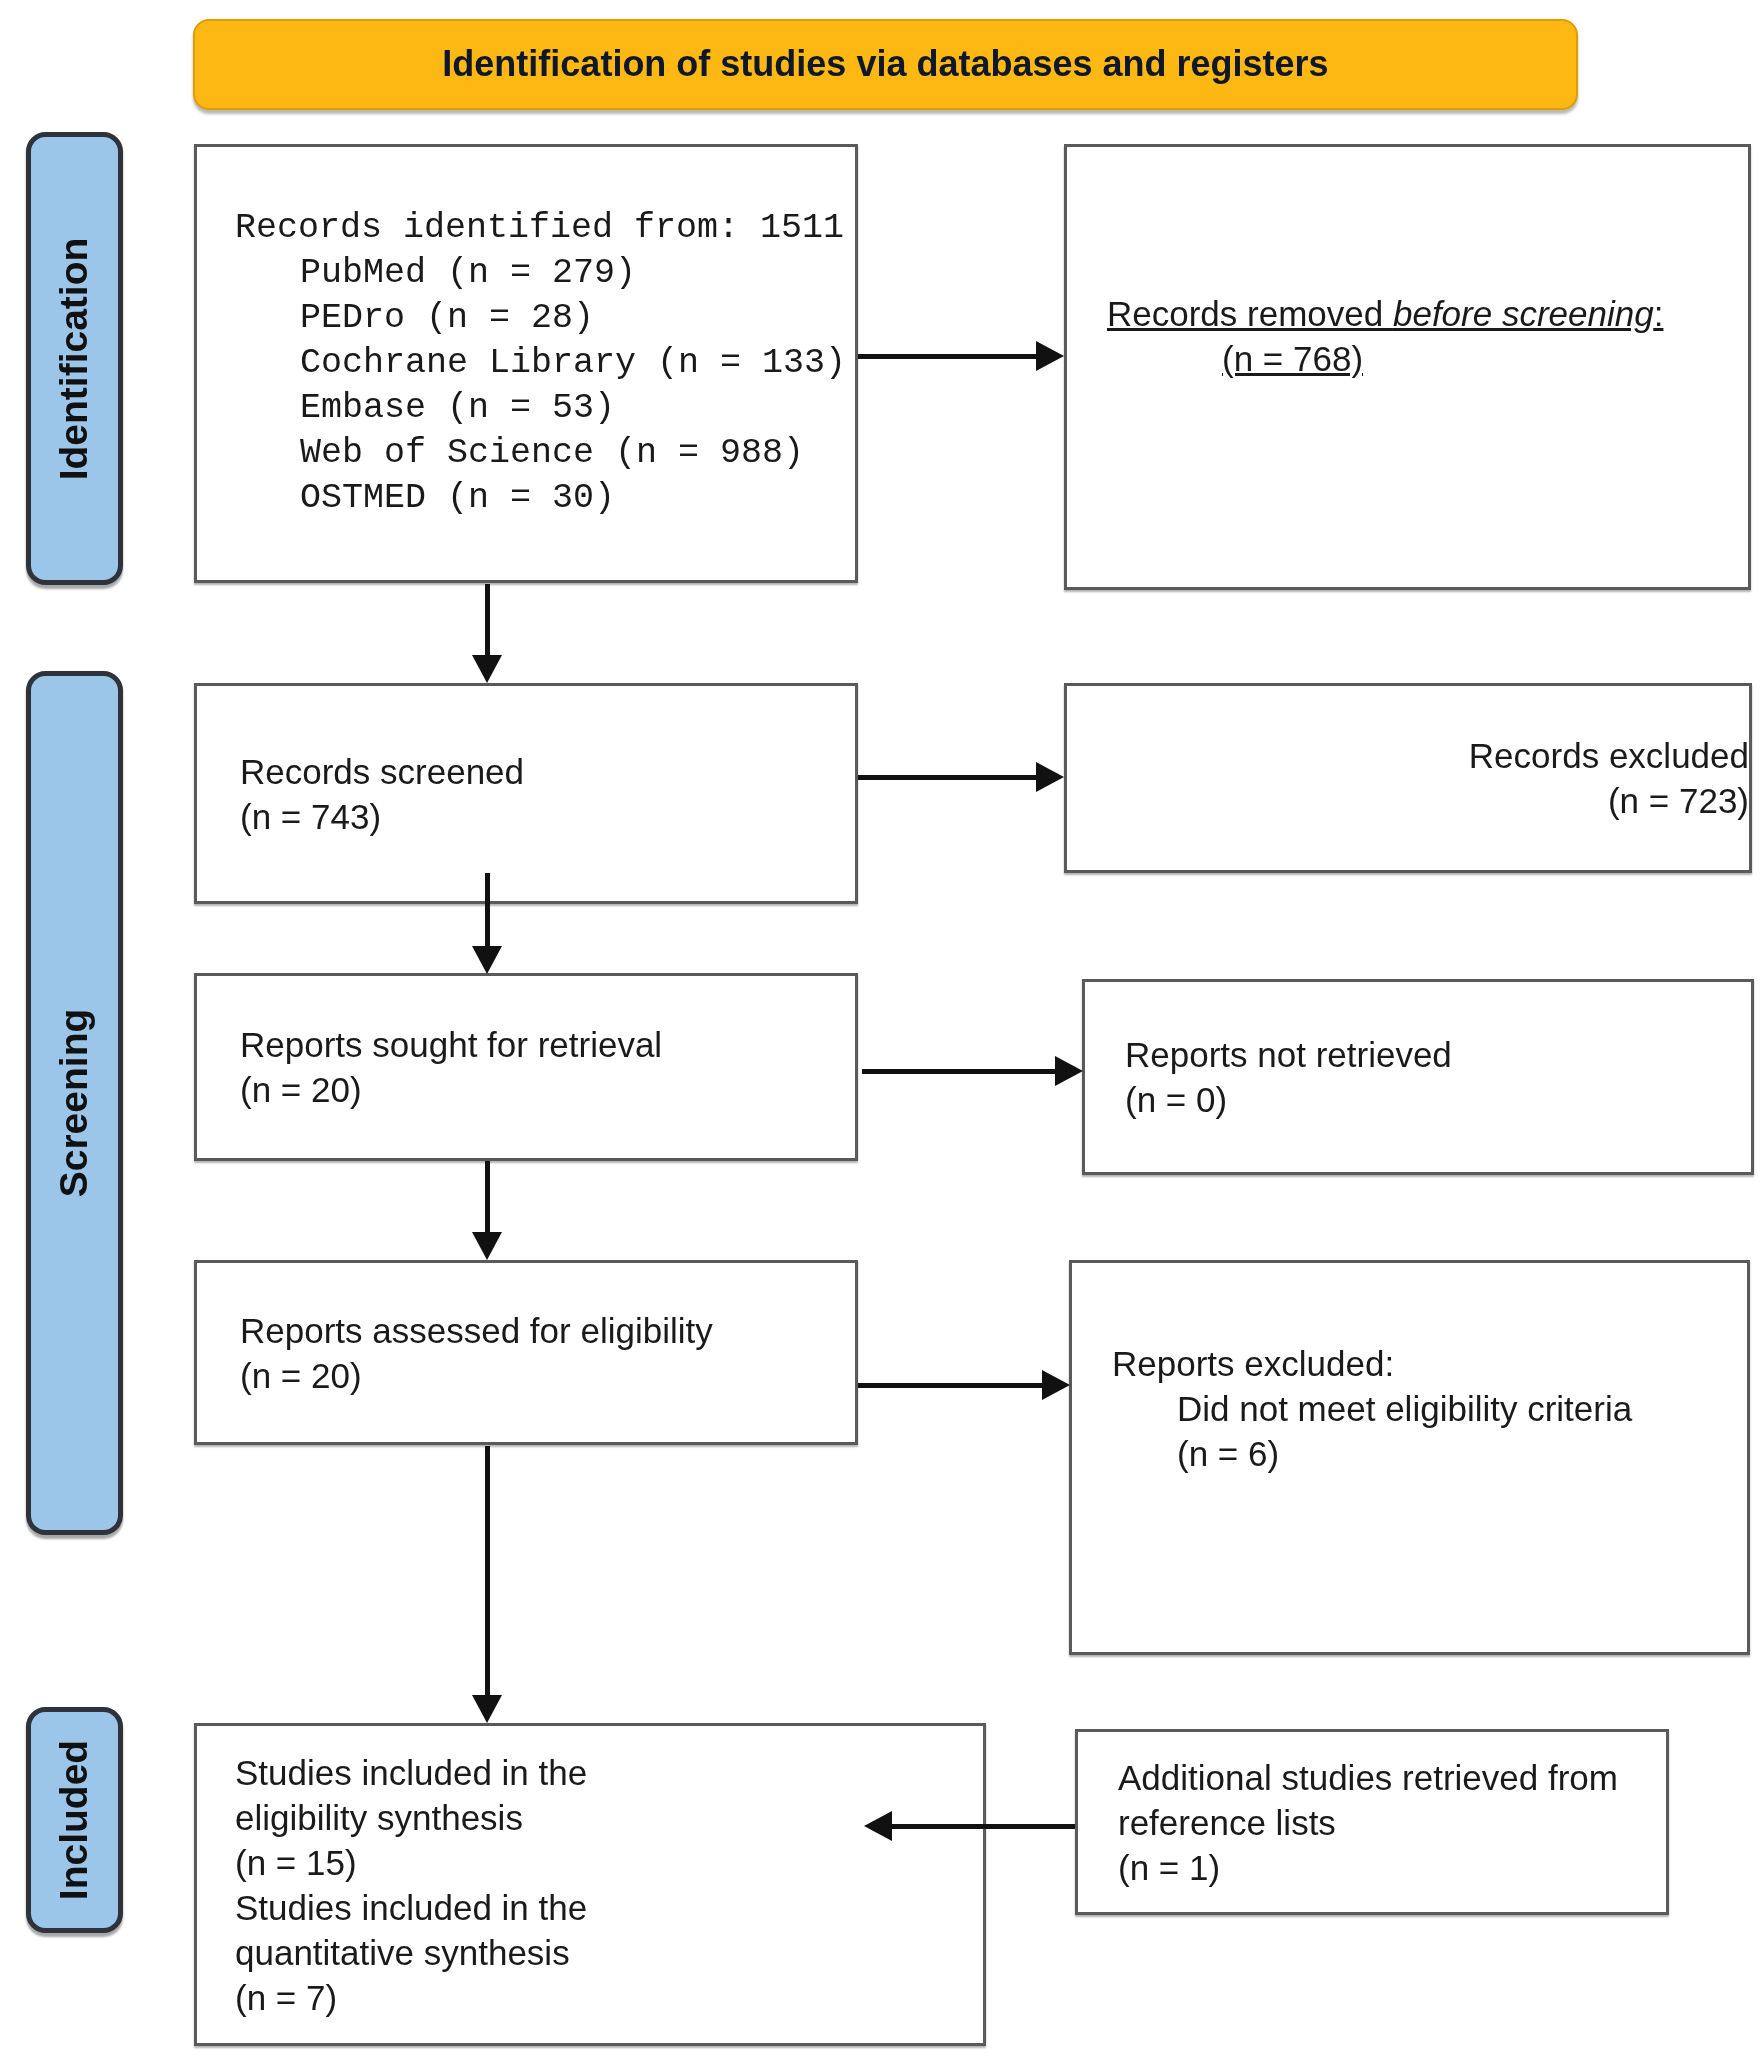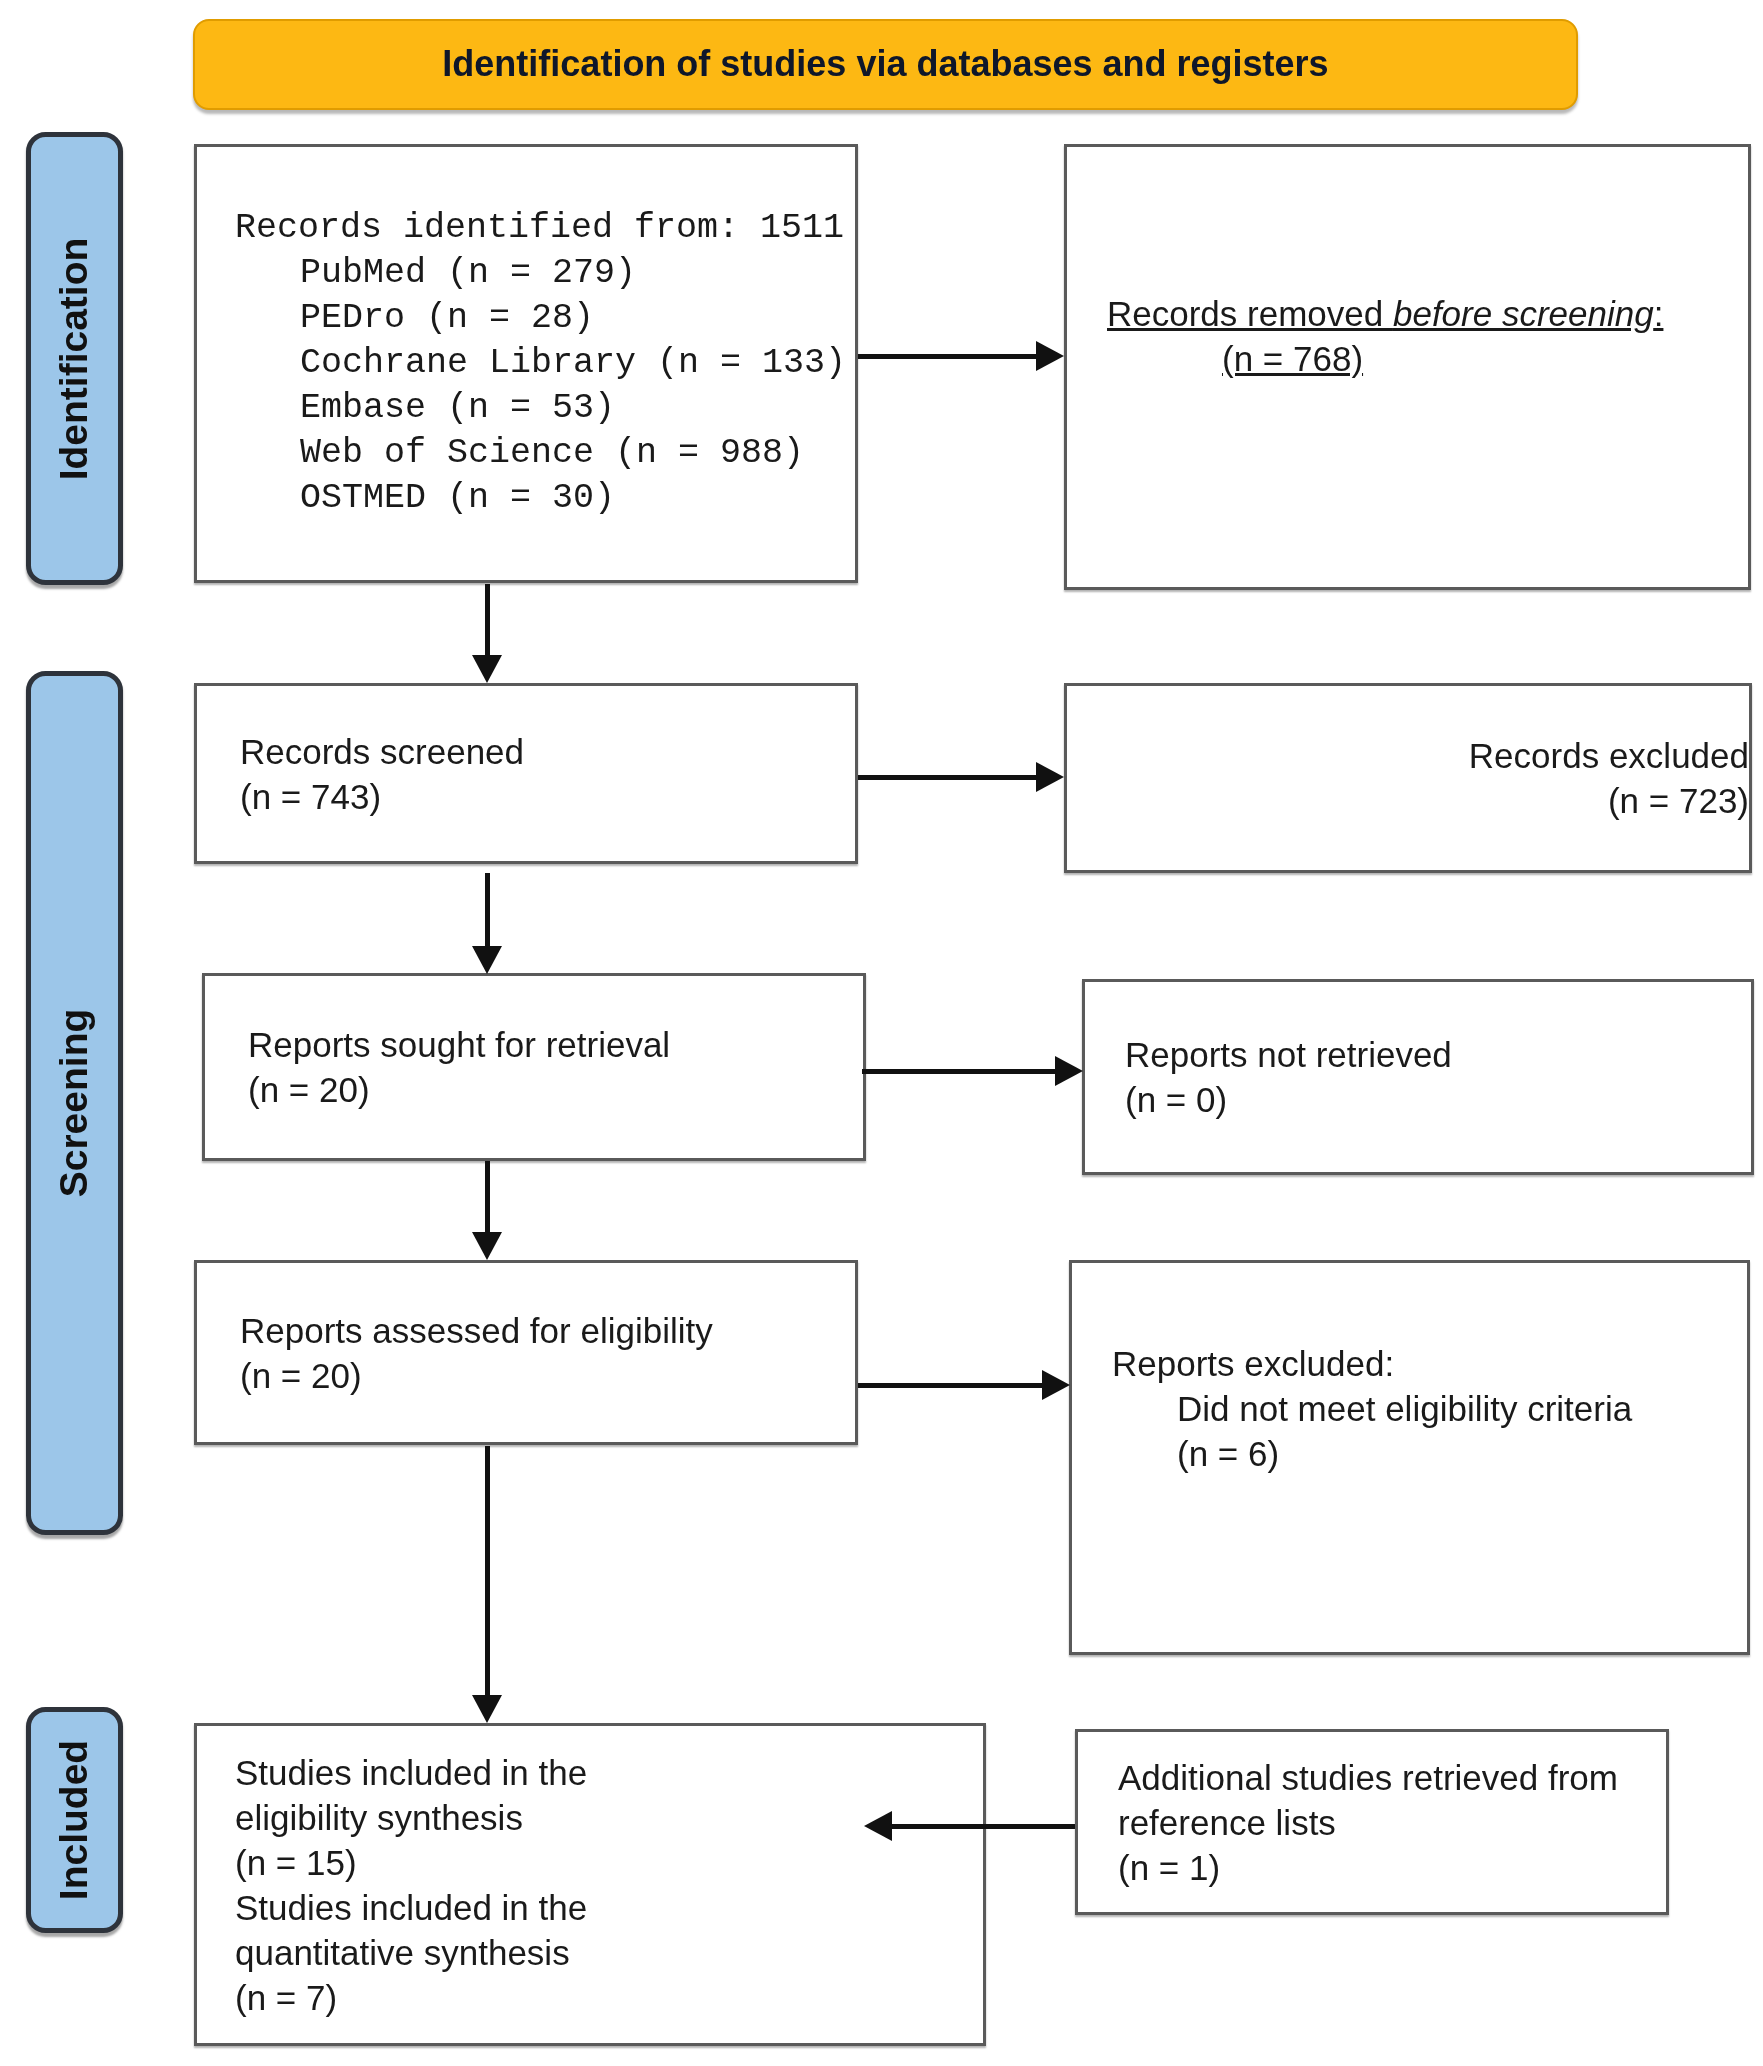--- a/index.html
+++ b/index.html
@@ -47,22 +47,22 @@
     box-sizing:border-box;
     display:flex;flex-direction:column;justify-content:center;
     box-shadow:0 2.3px 1.7px rgba(0,0,0,0.30);
   }
   .fbox .line{font-size:35px;line-height:45px;white-space:nowrap;}
   .ind{margin-left:65px;}
   .ind2{margin-left:115px;}
   .it{font-style:italic;}
   
   #box-records-identified   {left:194px;top:144px;width:664px;height:439px;padding-left:38px;font-family:Liberation Mono, monospace;}
-  #box-records-screened     {left:194px;top:683px;width:664px;height:181px;padding-left:43px;}
-  #box-reports-sought       {left:194px;top:973px;width:664px;height:188px;padding-left:43px;margin-left:8px;}
+  #box-records-screened     {left:194px;top:683px;width:664px;height:221px;padding-left:43px;}
+  #box-reports-sought       {left:194px;top:973px;width:664px;height:188px;padding-left:43px;}
   #box-reports-assessed     {left:194px;top:1260px;width:664px;height:185px;padding-left:43px;}
   #box-studies-included     {left:194px;top:1723px;width:792px;height:323px;padding-left:38px;}
   
   #box-records-removed      {left:1064px;top:144px;width:687px;height:446px;padding-left:40px;padding-bottom:63px;text-decoration:underline;}
   #box-records-excluded     {left:1064px;top:683px;width:688px;height:190px;padding-left:40px;align-items:flex-end;}
   #box-reports-not-retrieved{left:1082px;top:979px;width:672px;height:196px;padding-left:40px;}
   #box-reports-excluded     {left:1069px;top:1260px;width:681px;height:395px;padding-left:40px;padding-bottom:98px;}
   #box-additional-studies   {left:1075px;top:1729px;width:594px;height:186px;padding-left:40px;}
   
   .arrow-v{position:absolute;width:4.6px;background:#111;}

